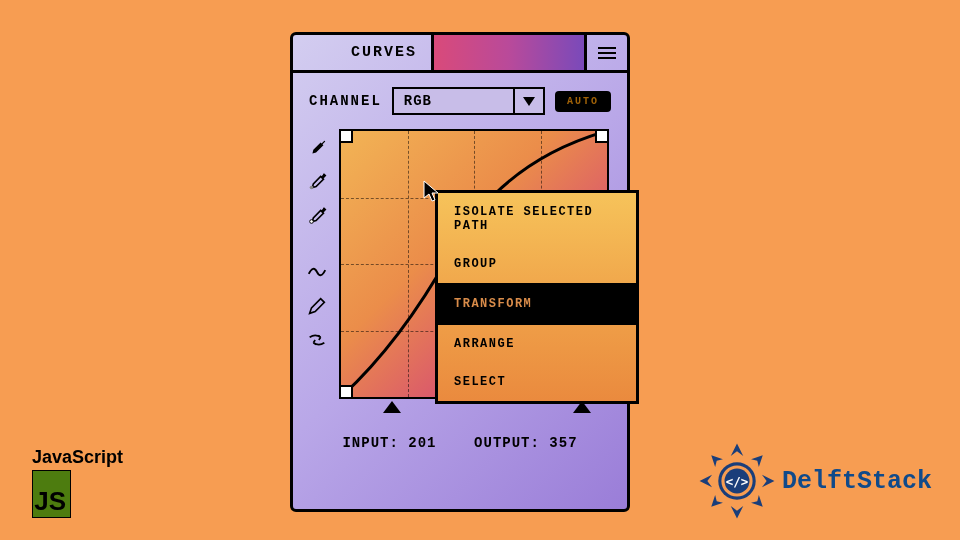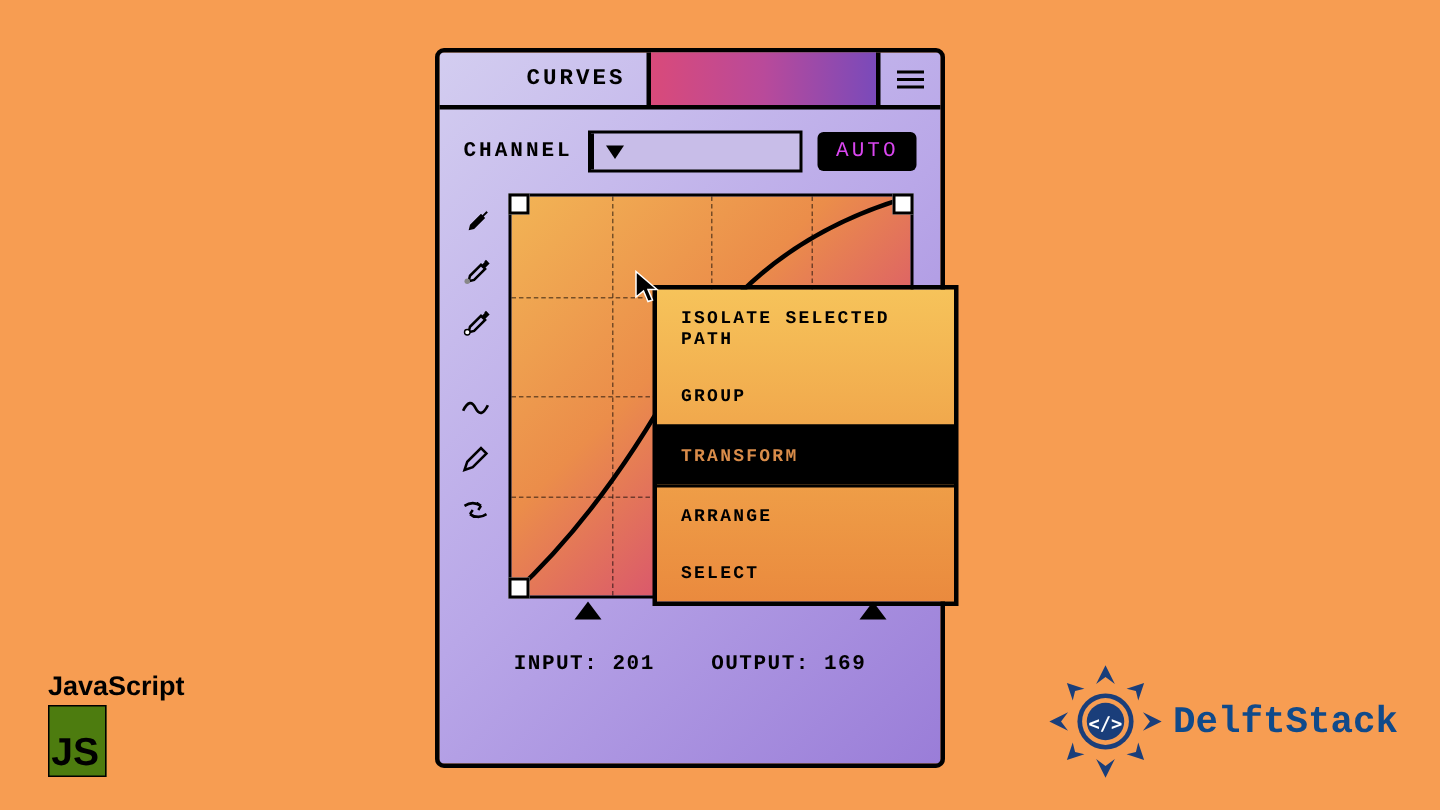--- a/index.html
+++ b/index.html
@@ -94,27 +94,27 @@
       justify-content: center;
     }
     .tri-down {
       width: 0; height: 0;
       border-left: 6px solid transparent;
       border-right: 6px solid transparent;
       border-top: 9px solid #000;
     }
     .auto-btn {
       background: #000;
-      color: #d946ef;
+      color: #a16207;
       padding: 5px 12px;
-      font-size: 14px;
+      font-size: 10px;
       letter-spacing: 2px;
       border-radius: 4px;
       font-family: inherit;
-      font-weight: normal;
+      font-weight: bold;
       cursor: pointer;
       border: none;
     }
     .workspace {
       display: flex;
       padding: 4px 16px 0 10px;
       gap: 8px;
     }
     .tool-col {
       display: flex;
@@ -272,20 +272,21 @@
           <div></div>
           <div></div>
           <div></div>
         </div>
     </div>
   </div>
 
   <div class="channel-row">
     <div class="channel-label">CHANNEL</div>
     <div class="channel-select">
+      <div class="channel-value">RGB</div>
       <div class="channel-arrow">
         <div class="tri-down"></div>
       </div>
     </div>
     <button class="auto-btn">AUTO</button>
   </div>
 
   <div class="workspace">
     <div class="tool-col">
       <div class="tool">
@@ -343,21 +344,21 @@
         <div class="slider-tri" style="left:234px"></div>
       </div>
     </div>
   </div>
 
   <div class="io-row">
     <span>INPUT:</span>
     <span>201</span>
     &nbsp;&nbsp;
     <span>OUTPUT:</span>
-    <span>169</span>
+    <span>357</span>
   </div>
 </div>
 
 <div class="context-menu">
   <div class="ctx-item">ISOLATE SELECTED PATH</div>
   <div class="ctx-item">GROUP</div>
   <div class="ctx-item sel ctx-div">TRANSFORM</div>
   <div class="ctx-item ctx-div">ARRANGE</div>
   <div class="ctx-item">SELECT</div>
 </div>

